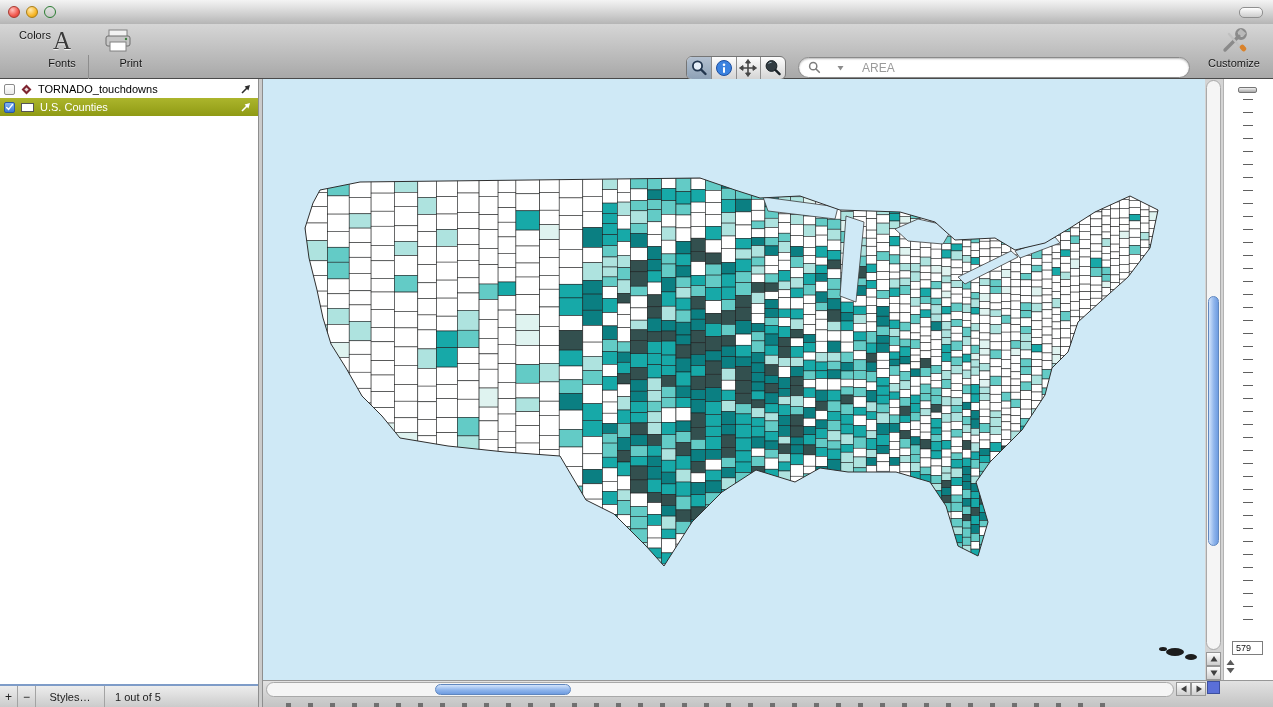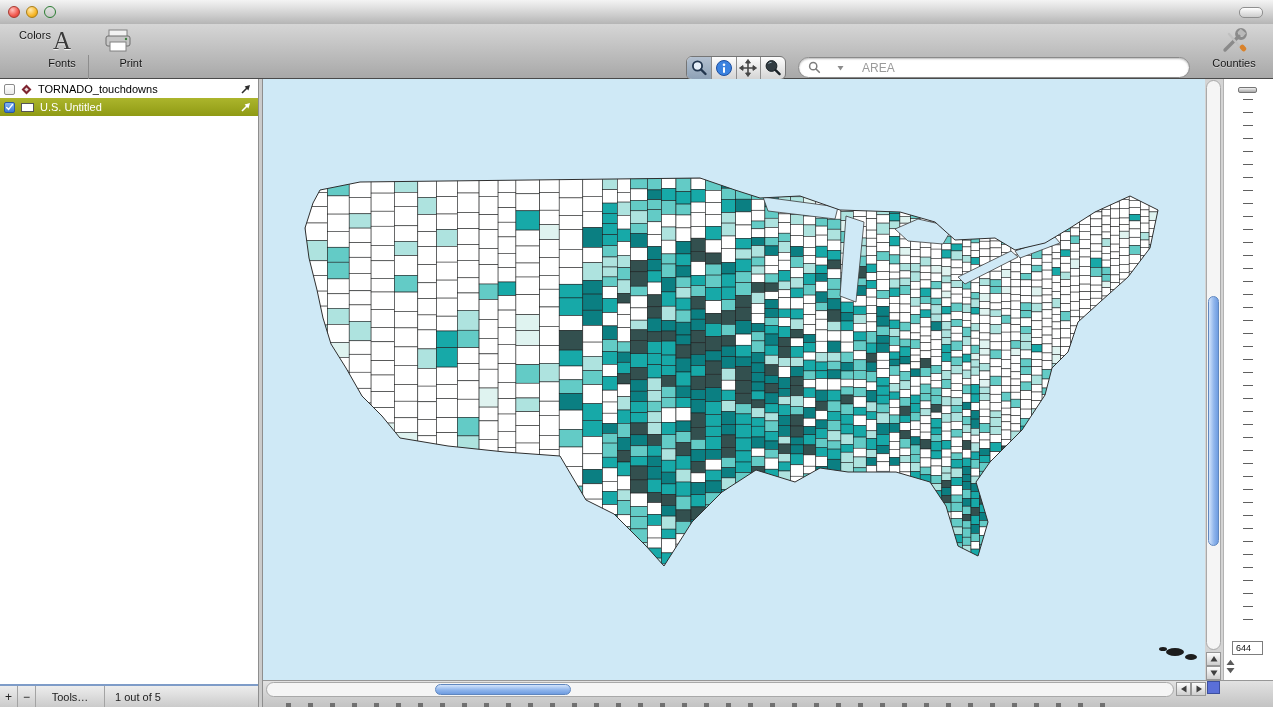--- a/index.html
+++ b/index.html
@@ -196,21 +196,21 @@
     <div class="titem" style="left:1204px;width:60px;">
       <span class="iconbox">
         <svg width="30" height="28" viewBox="0 0 30 28">
           <line x1="6" y1="23" x2="20" y2="9" stroke="#8a8a8a" stroke-width="3.4" stroke-linecap="round"></line>
           <circle cx="22" cy="7" r="4.4" fill="none" stroke="#8a8a8a" stroke-width="3"></circle>
           <rect x="19" y="3" width="7" height="5" fill="#b9b9b9" transform="rotate(40 22 6)"></rect>
           <line x1="10" y1="7" x2="22" y2="21" stroke="#c0c0c0" stroke-width="2.4" stroke-linecap="round"></line>
           <rect x="20.5" y="18.5" width="7" height="5" rx="2" fill="#d9822b" transform="rotate(49 24 21)"></rect>
         </svg>
       </span>
-      <span class="tlabel">Counties</span>
+      <span class="tlabel">Customize</span>
     </div>
   </div>
 
   <div class="sidebar">
     <div class="layer-row">
       <span class="cb"></span>
       <span class="diamond"></span>
       <span>TORNADO_touchdowns</span>
       <span class="rowarrow" style="color:#2c2c2c;">
         <svg width="13" height="13" viewBox="0 0 13 13">
@@ -219,21 +219,21 @@
         </svg>
       </span>
     </div>
     <div class="layer-row selected">
       <span class="cb checked">
         <svg width="10" height="10" viewBox="0 0 11 11">
           <polyline points="2,6 4.4,8.4 9,2.6" fill="none" stroke="#fff" stroke-width="1.8" stroke-linecap="round"></polyline>
         </svg>
       </span>
       <span class="rect-swatch"></span>
-      <span>U.S. Untitled</span>
+      <span>U.S. Counties</span>
       <span class="rowarrow" style="color:#ffffff;">
         <svg width="13" height="13" viewBox="0 0 13 13">
           <line x1="3" y1="10" x2="9" y2="4" stroke="currentColor" stroke-width="1.6"></line>
           <polygon points="11,2 5.6,3.6 9.4,7.4" fill="currentColor"></polygon>
         </svg>
       </span>
     </div>
   </div>
   <div class="splitter"></div>
 
@@ -1775,32 +1775,32 @@
   </div>
   <div class="sbtn" style="left:1206px;top:666px;">
     <svg width="8" height="8" viewBox="0 0 8 8">
       <polygon points="0.5,1.5 7.5,1.5 4,7" fill="#3f3f3f"></polygon>
       </svg>
   </div>
 
   <div class="ruler">
     <div class="ruler-thumb"></div>
     <div class="ticks"></div>
-    <div class="scalebox">644</div>
+    <div class="scalebox">579</div>
     <div class="spinners">
       <svg width="9" height="7" viewBox="0 0 9 7">
         <polygon points="0.5,6 8.5,6 4.5,0.8" fill="#5a5a5a"></polygon>
         </svg>
       <svg width="9" height="7" viewBox="0 0 9 7">
         <polygon points="0.5,1 8.5,1 4.5,6.2" fill="#5a5a5a"></polygon>
         </svg>
     </div>
   </div>
 
   <div class="sb-bottom">
     <div class="sbbtn">+</div>
     <div class="sbbtn">−</div>
-    <div class="sbbtn styles">Tools…</div>
+    <div class="sbbtn styles">Styles…</div>
     <div class="sbcount">1 out of 5</div>
   </div>
 
   <div class="artifacts"></div>
 </div>
 
 </body></html>

